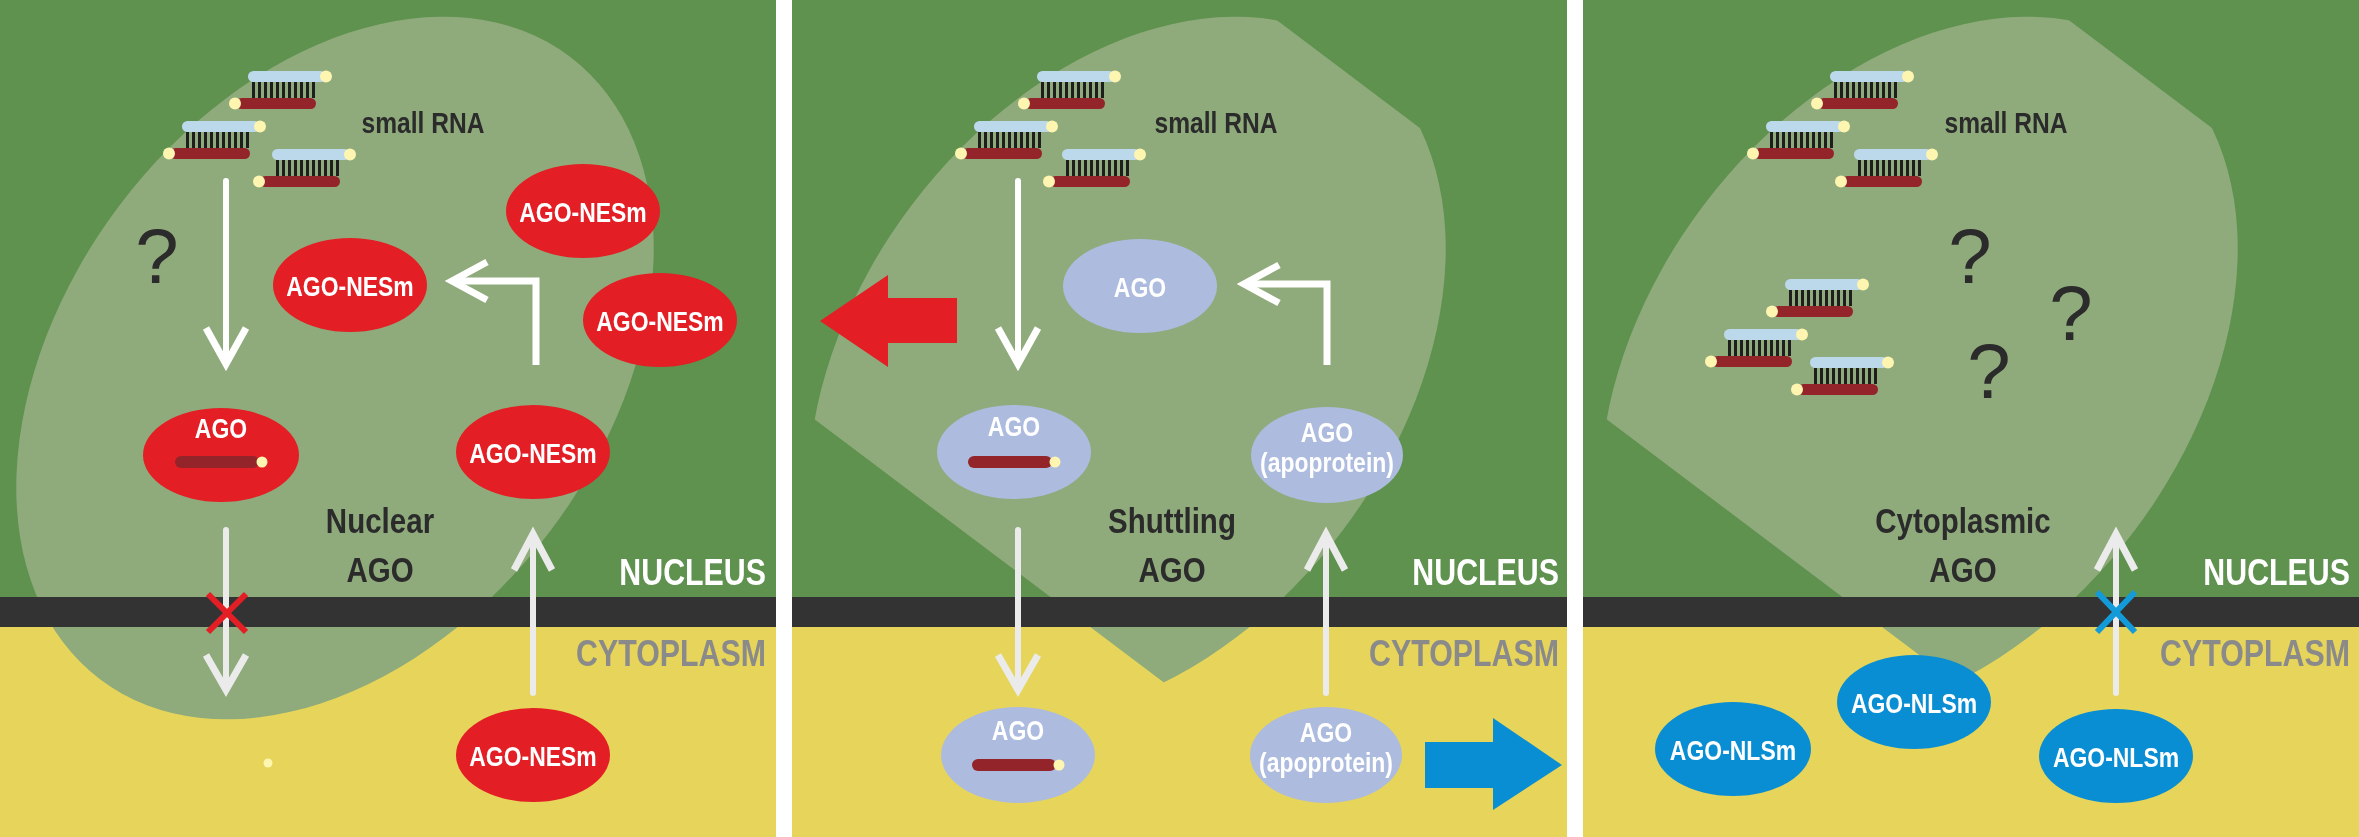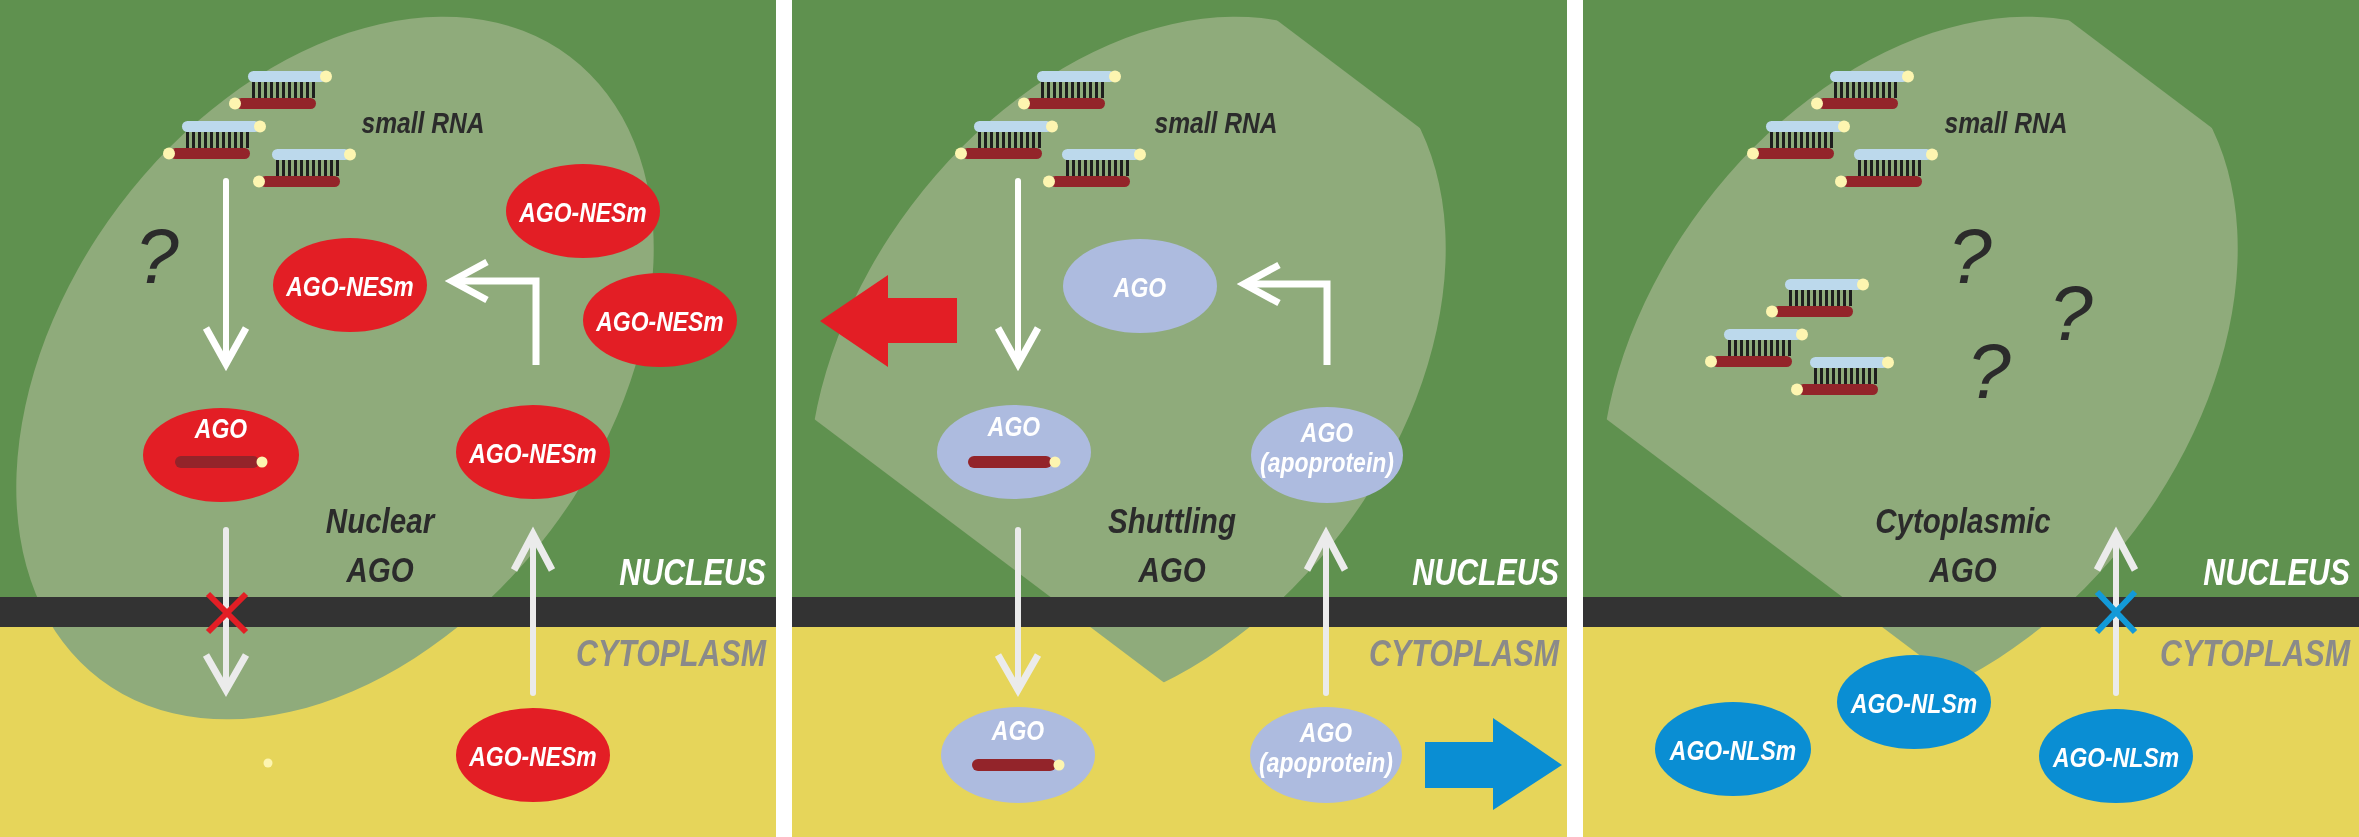--- a/index.html
+++ b/index.html
@@ -1,17 +1,17 @@
 <!DOCTYPE html>
 <html><head>
 <meta charset="utf-8">
 <style>
   html, body { margin: 0; padding: 0; background: #ffffff; }
   body { width: 2359px; height: 837px; overflow: hidden; }
-  #stage { position: relative; width: 2359px; height: 837px; background: #ffffff; font-style: italic; }
+  #stage { position: relative; width: 2359px; height: 837px; background: #ffffff; }
   svg { display: block; }
   .lbl { font-family: "Liberation Sans", sans-serif; font-weight: bold; }
   .txt-white { fill: #ffffff; }
   .txt-dark { fill: #2b2b2b; }
   .txt-gray { fill: #8a8a8a; }
   .q { font-family: "Liberation Sans", sans-serif; font-weight: normal; fill: #2b2b2b; }
 </style>
 </head>
 <body>
 

